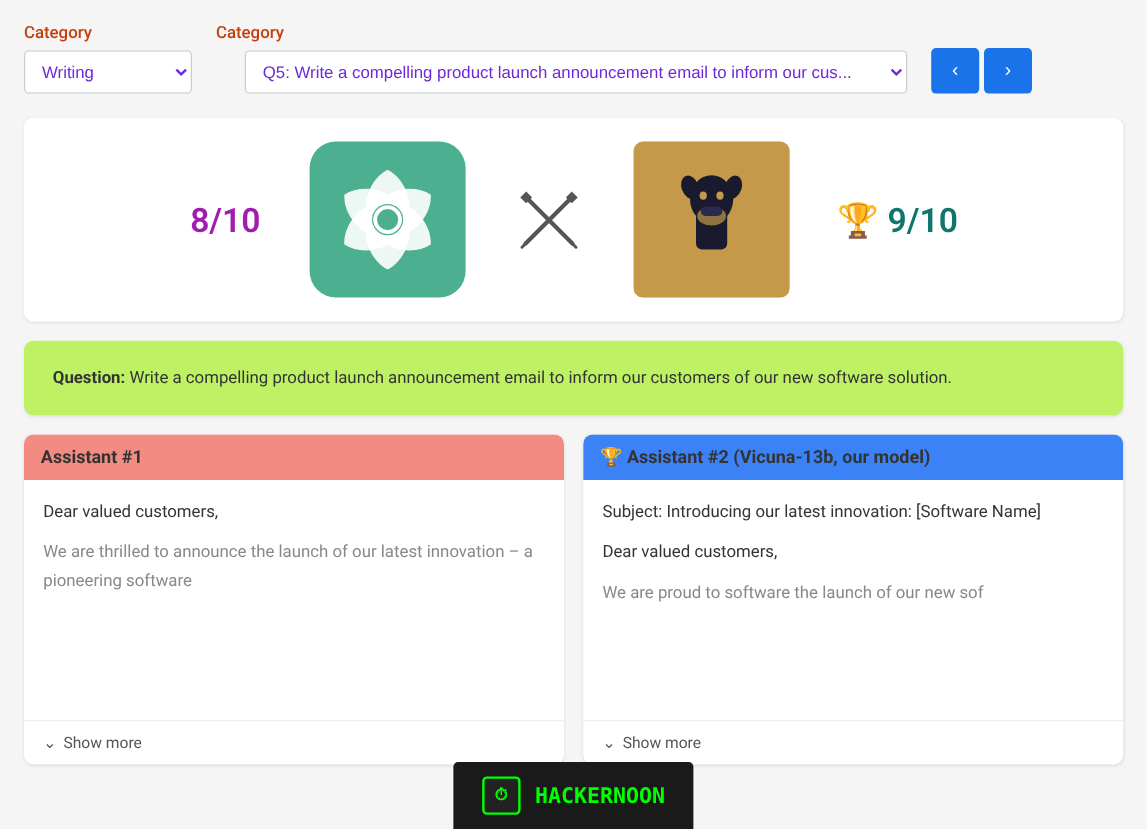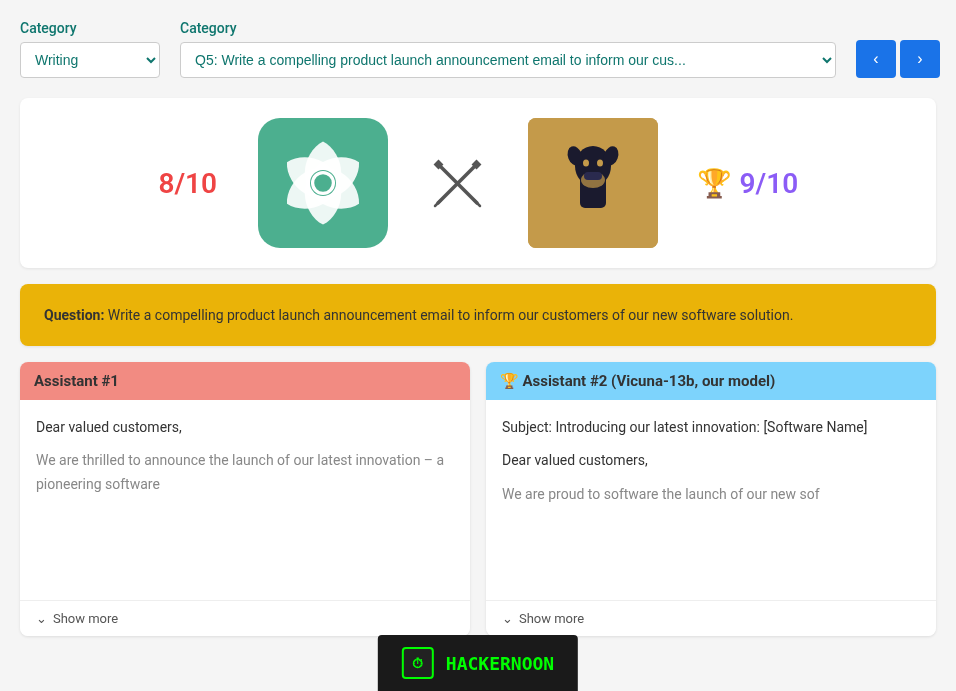--- a/index.html
+++ b/index.html
@@ -19,41 +19,42 @@
     }
 
     .control-group {
       display: flex;
       flex-direction: column;
       gap: 6px;
     }
 
     .control-label {
       font-size: 14px;
-      color: #0f766e;
+      color: #c2410c;
       font-weight: 500;
     }
 
     select {
       border: 1px solid #ccc;
       border-radius: 4px;
       padding: 8px 28px 8px 10px;
       font-size: 14px;
       background: #fff;
       cursor: pointer;
       appearance: auto;
-      color: #0f766e;
+      color: #6d28d9;
     }
 
     #category-select {
       width: 140px;
     }
 
     #question-select {
-      width: 656px;
+      width: 552px;
+      margin-left: 24px;
     }
 
     .nav-buttons {
       display: flex;
       gap: 4px;
       align-self: flex-end;
     }
 
     .nav-btn {
       background: #1a73e8;
@@ -78,21 +79,21 @@
       display: flex;
       align-items: center;
       justify-content: center;
       gap: 40px;
       box-shadow: 0 1px 3px rgba(0,0,0,0.08);
     }
 
     .score-left {
       font-size: 28px;
       font-weight: 600;
-      color: #ef4444;
+      color: #a21caf;
       min-width: 60px;
       text-align: center;
     }
 
     .model-logo {
       width: 130px;
       height: 130px;
       border-radius: 22px;
       overflow: hidden;
       flex-shrink: 0;
@@ -106,28 +107,28 @@
     .openai-logo {
       background: #4caf8f;
       display: flex;
       align-items: center;
       justify-content: center;
     }
 
     .score-right {
       font-size: 28px;
       font-weight: 600;
-      color: #8b5cf6;
+      color: #0f766e;
       min-width: 80px;
       text-align: center;
     }
 
     
     .question-box {
-      background: #eab308;
+      background: #bef264;
       border-radius: 8px;
       padding: 20px 24px;
       margin-bottom: 16px;
       box-shadow: 0 1px 3px rgba(0,0,0,0.08);
       line-height: 1.6;
     }
 
     .question-box .q-label {
       font-weight: 700;
     }
@@ -155,21 +156,21 @@
     .assistant-header-left {
       font-weight: 700;
       font-size: 15px;
     }
 
     .panel-1 .assistant-header {
       background: #f28b82;
     }
 
     .panel-2 .assistant-header {
-      background: #7dd3fc;
+      background: #3b82f6;
     }
 
     .assistant-header select {
       font-size: 13px;
       padding: 5px 24px 5px 8px;
       border: 1px solid #ccc;
       border-radius: 4px;
       background: #fff;
       cursor: pointer;
     }

